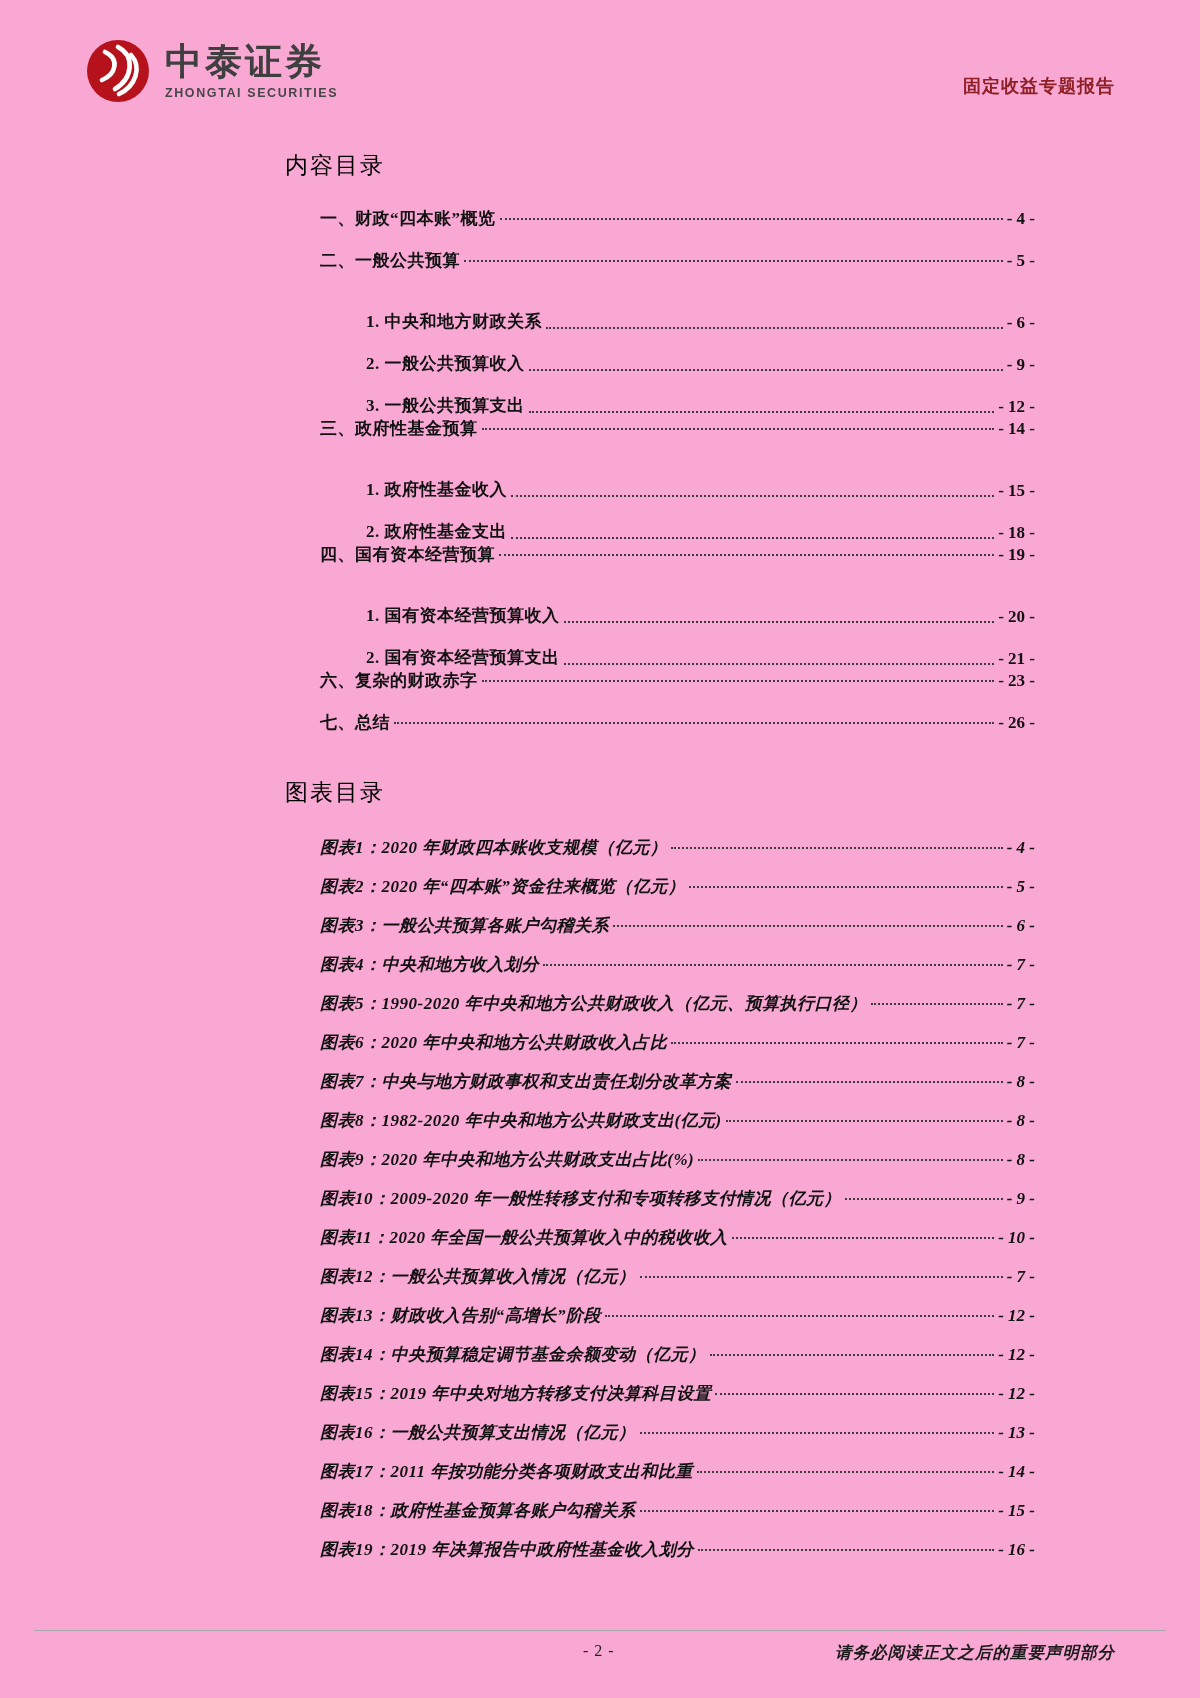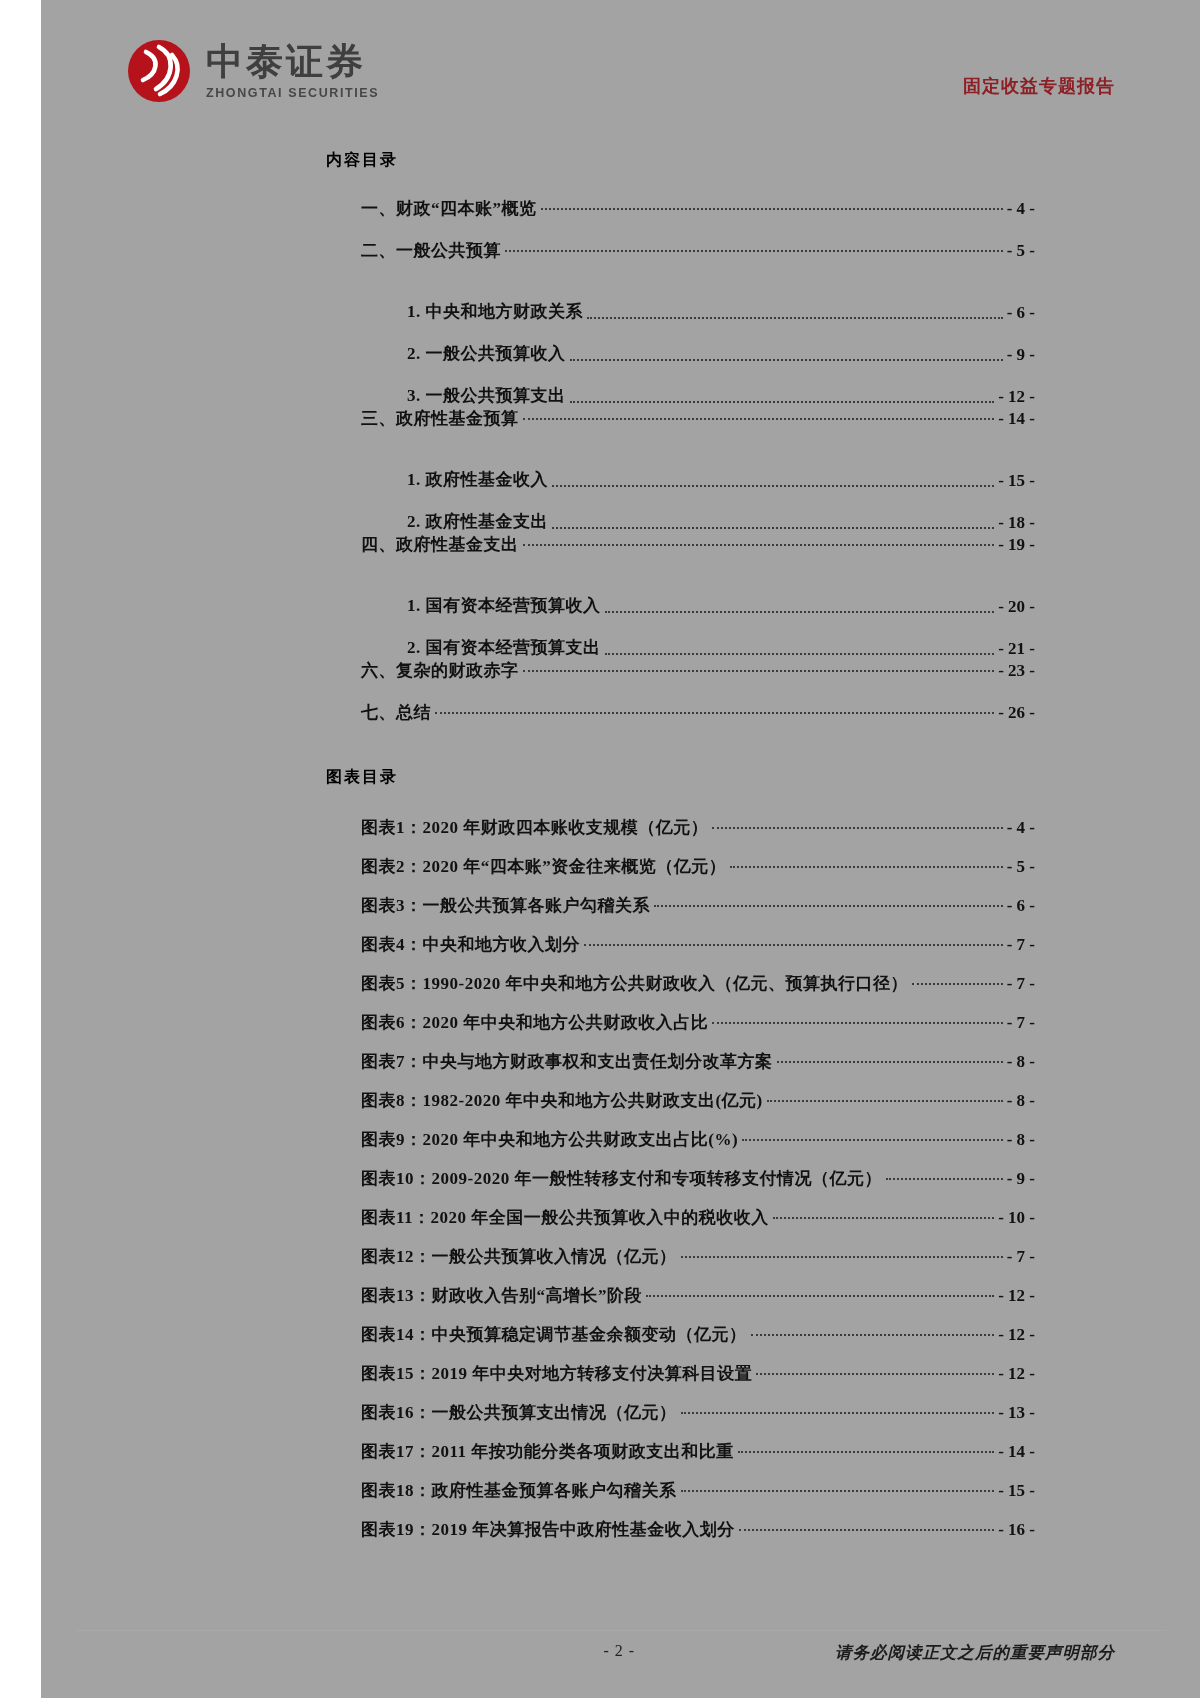--- a/index.html
+++ b/index.html
@@ -4,21 +4,21 @@
 <style>
   * { margin: 0; padding: 0; box-sizing: border-box; }
   html, body { background: #ffffff; }
   body {
     width: 1200px; height: 1698px;
     font-family: "Liberation Serif", "DejaVu Serif", serif;
     color: #111;
     position: relative;
     overflow: hidden;
   }
-  .page { position: absolute; inset: 0; background: #a3a3a3; margin-left: 41px; }
+  .page { position: absolute; inset: 0; background: #f9a8d4; }
 
   
   .header {
     position: absolute; top: 38px; left: 85px; right: 85px;
     display: flex; justify-content: space-between; align-items: flex-end;
   }
   .brand { display: flex; align-items: center; gap: 14px; }
   .logo { width: 66px; height: 66px; display: block; }
   .brand-text { display: flex; flex-direction: column; justify-content: center; }
   .brand-cn {
@@ -28,38 +28,38 @@
   .brand-en {
     font-family: "Liberation Sans", "DejaVu Sans", sans-serif;
     font-size: 12.5px; font-weight: bold; color: #474747; letter-spacing: 1.6px; margin-top: 3px;
   }
   .report-type {
     font-size: 18px; font-weight: bold; color: #8e1f25; padding-bottom: 6px; letter-spacing: 1px;
   }
 
   
   .main { position: absolute; top: 150px; left: 285px; right: 165px; }
-  .section-title { font-size: 16px; font-weight: bold; color: #000; letter-spacing: 2px; }
+  .section-title { font-size: 23px; font-weight: normal; color: #000; letter-spacing: 2px; }
   .toc-list { margin-left: 35px; margin-top: 26px; }
   .toc-row {
     display: flex; align-items: baseline;
     height: 42px; font-size: 17px; font-weight: bold; white-space: nowrap;
   }
   .toc-row.level-2 { padding-left: 46px; align-items: flex-end; }
   .toc-label { flex: 0 0 auto; letter-spacing: 0.5px; }
   .toc-dots {
     flex: 1 1 auto; min-width: 24px;
     border-bottom: 2px dotted #3a3a3a;
     margin: 0 4px; position: relative; top: -4px;
   }
   .toc-page { flex: 0 0 auto; font-weight: bold; }
 
   .figures-title { margin-top: 24px; }
   .figures-list { margin-top: 28px; }
-  .figures-list .toc-row { height: 39px; }
+  .figures-list .toc-row { height: 39px; font-style: italic; }
 
   
   .footer-line {
     position: absolute; left: 34px; right: 34px; top: 1630px;
     border-top: 1.5px solid #a8a8a8;
   }
   .footer { position: absolute; left: 0; right: 0; top: 1642px; height: 36px; }
   .page-num {
     position: absolute; left: 50%; transform: translateX(-54%);
     font-size: 16px; color: #222; letter-spacing: 1px;
@@ -127,21 +127,21 @@
     <span class="toc-label">1. 政府性基金收入</span>
     <span class="toc-dots"></span>
     <span class="toc-page">- 15 -</span>
   </div>
         <div class="toc-row level-2">
     <span class="toc-label">2. 政府性基金支出</span>
     <span class="toc-dots"></span>
     <span class="toc-page">- 18 -</span>
   </div>
         <div class="toc-row">
-    <span class="toc-label">四、政府性基金支出</span>
+    <span class="toc-label">四、国有资本经营预算</span>
     <span class="toc-dots"></span>
     <span class="toc-page">- 19 -</span>
   </div>
         <div class="toc-row level-2">
     <span class="toc-label">1. 国有资本经营预算收入</span>
     <span class="toc-dots"></span>
     <span class="toc-page">- 20 -</span>
   </div>
         <div class="toc-row level-2">
     <span class="toc-label">2. 国有资本经营预算支出</span>

